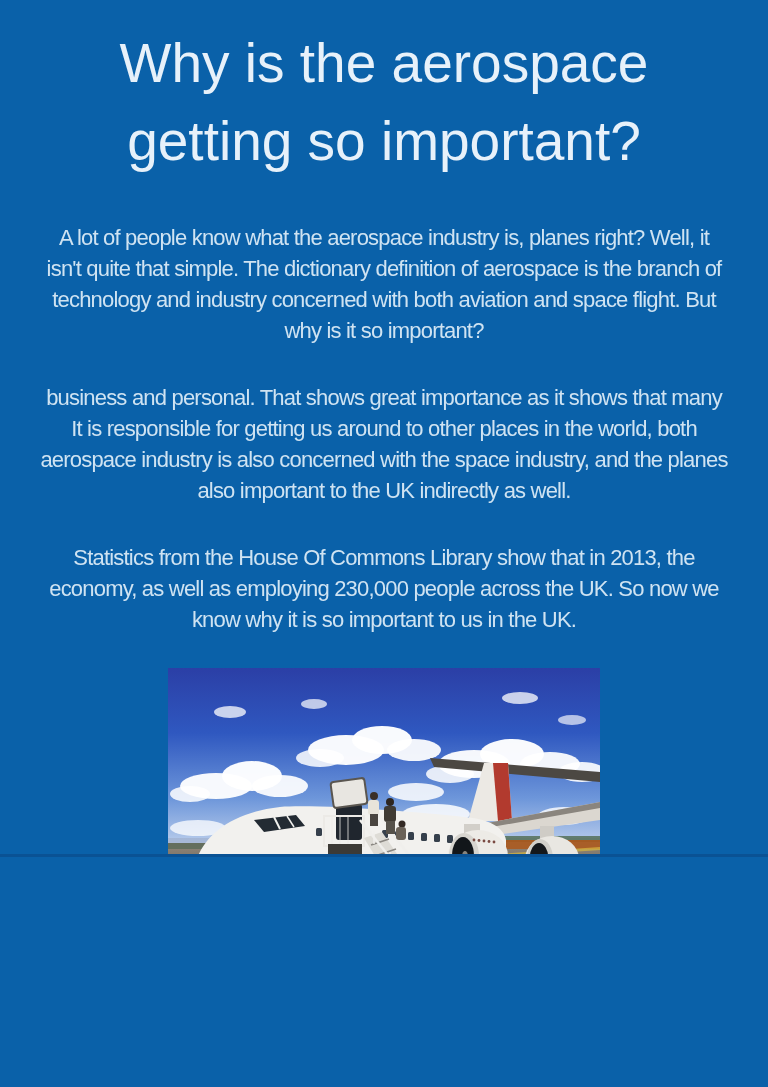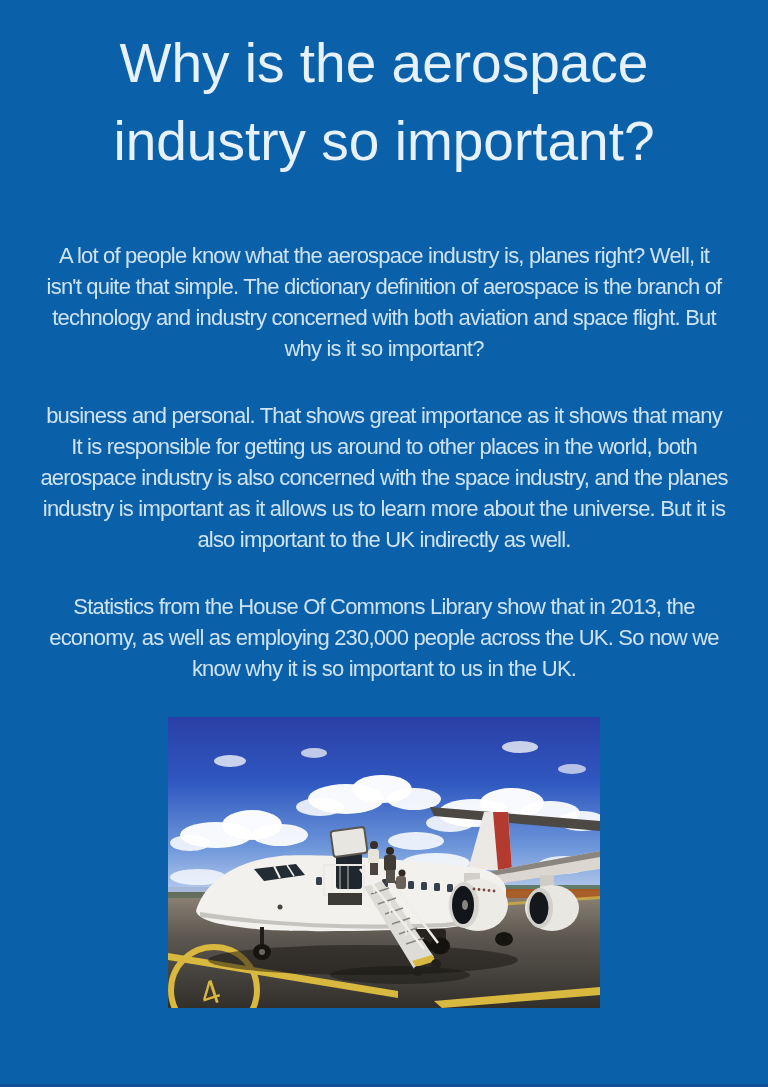--- a/index.html
+++ b/index.html
@@ -1,19 +1,19 @@
 <!DOCTYPE html>
 <html><head>
 <meta charset="utf-8">
 <style>
   html, body { margin: 0; padding: 0; background: #0a61a9; }
   .poster {
     position: relative;
     width: 768px;
-    height: 1087px;
+    height: 857px;
     background: #0a61a9;
     overflow: hidden;
     font-family: "Liberation Sans", "DejaVu Sans", sans-serif;
   }
   .title {
     margin: 24px 0 0 0;
     font-size: 55px;
     line-height: 78px;
     font-weight: 300;
     color: #e7f1fa;
@@ -23,21 +23,21 @@
   .tline { display: block; white-space: nowrap; }
   .para {
     margin: 36px 0 0 0;
     font-size: 22px;
     line-height: 31px;
     font-weight: 300;
     color: #cfe3f2;
     text-align: center;
     letter-spacing: -0.8px;
   }
-  .para.first { margin-top: 60px; }
+  .para.first { margin-top: 42px; }
   .pline { white-space: nowrap; }
   .photo {
     margin: 33px auto 0 auto;
     width: 432px;
     height: 291px;
     overflow: hidden;
     display: block;
   }
   .photo svg { display: block; }
   .bottom-edge {
@@ -47,35 +47,34 @@
     background: #0a5294;
   }
 </style>
 </head>
 <body>
 
 <div class="poster">
 
   <h1 class="title">
     <span class="tline">Why is the aerospace</span>
-    <span class="tline">industry so important?</span>
+    <span class="tline">getting so important?</span>
   </h1>
 
   <div class="para first">
     <div class="pline">A lot of people know what the aerospace industry is, planes right? Well, it</div>
     <div class="pline">isn't quite that simple. The dictionary definition of aerospace is the branch of</div>
     <div class="pline">technology and industry concerned with both aviation and space flight. But</div>
     <div class="pline">why is it so important?</div>
   </div>
 
   <div class="para">
     <div class="pline">business and personal. That shows great importance as it shows that many</div>
     <div class="pline">It is responsible for getting us around to other places in the world, both</div>
     <div class="pline">aerospace industry is also concerned with the space industry, and the planes</div>
-    <div class="pline">industry is important as it allows us to learn more about the universe. But it is</div>
     <div class="pline">also important to the UK indirectly as well.</div>
   </div>
 
   <div class="para">
     <div class="pline">Statistics from the House Of Commons Library show that in 2013, the</div>
     <div class="pline">economy, as well as employing 230,000 people across the UK. So now we</div>
     <div class="pline">know why it is so important to us in the UK.</div>
   </div>
 
   <figure class="photo">

